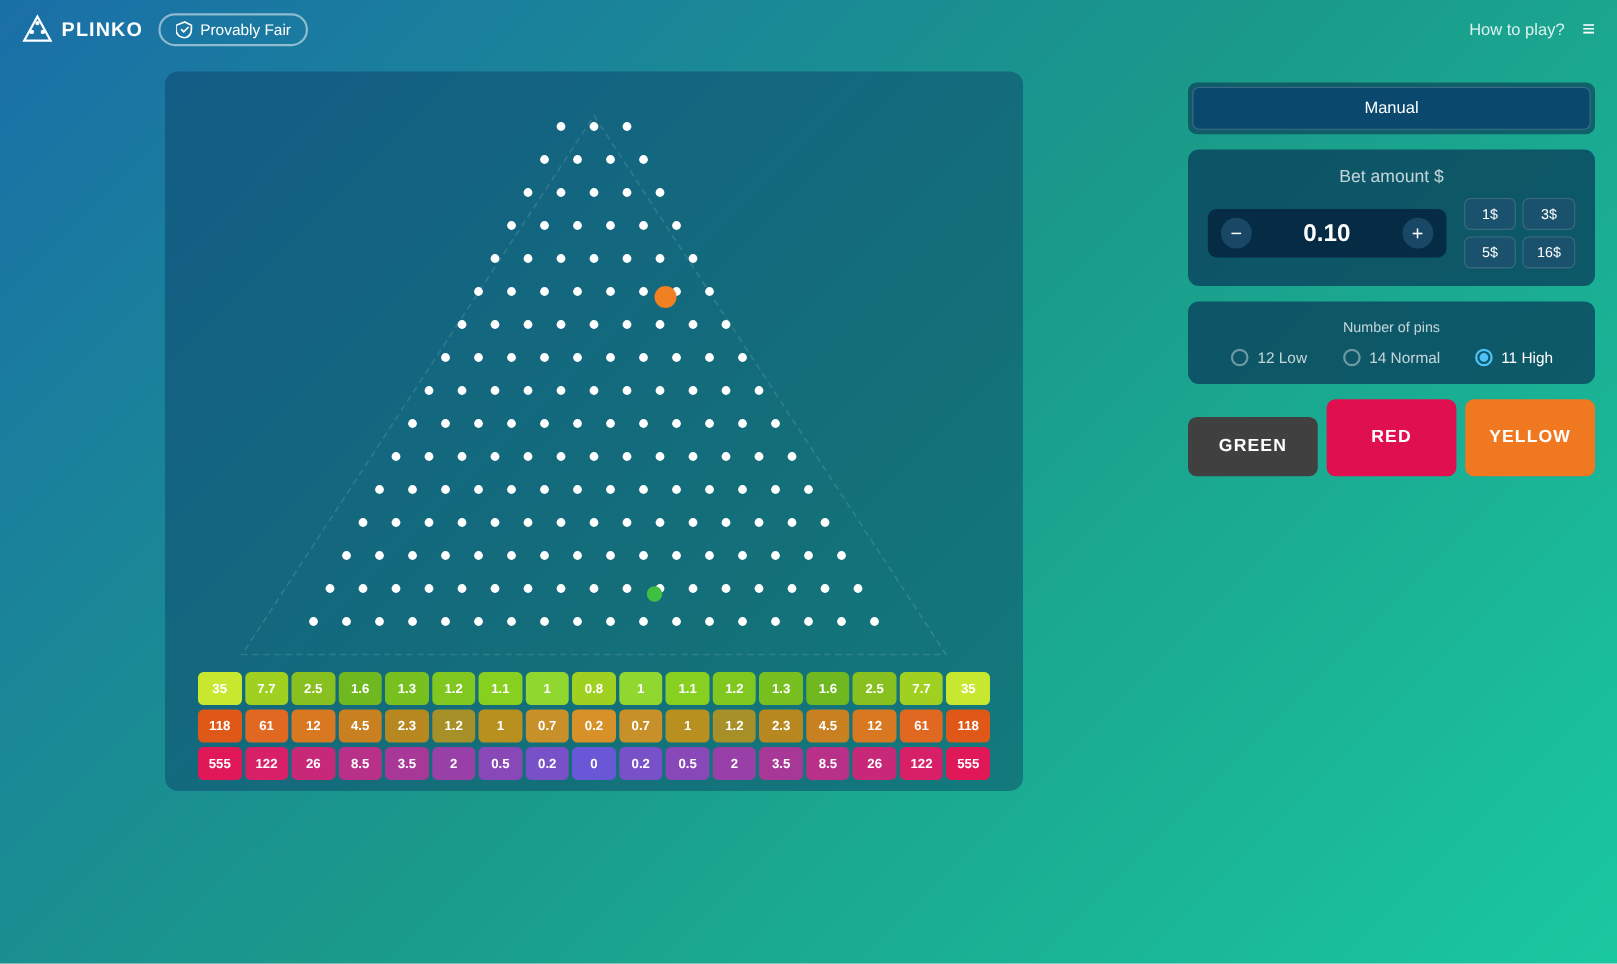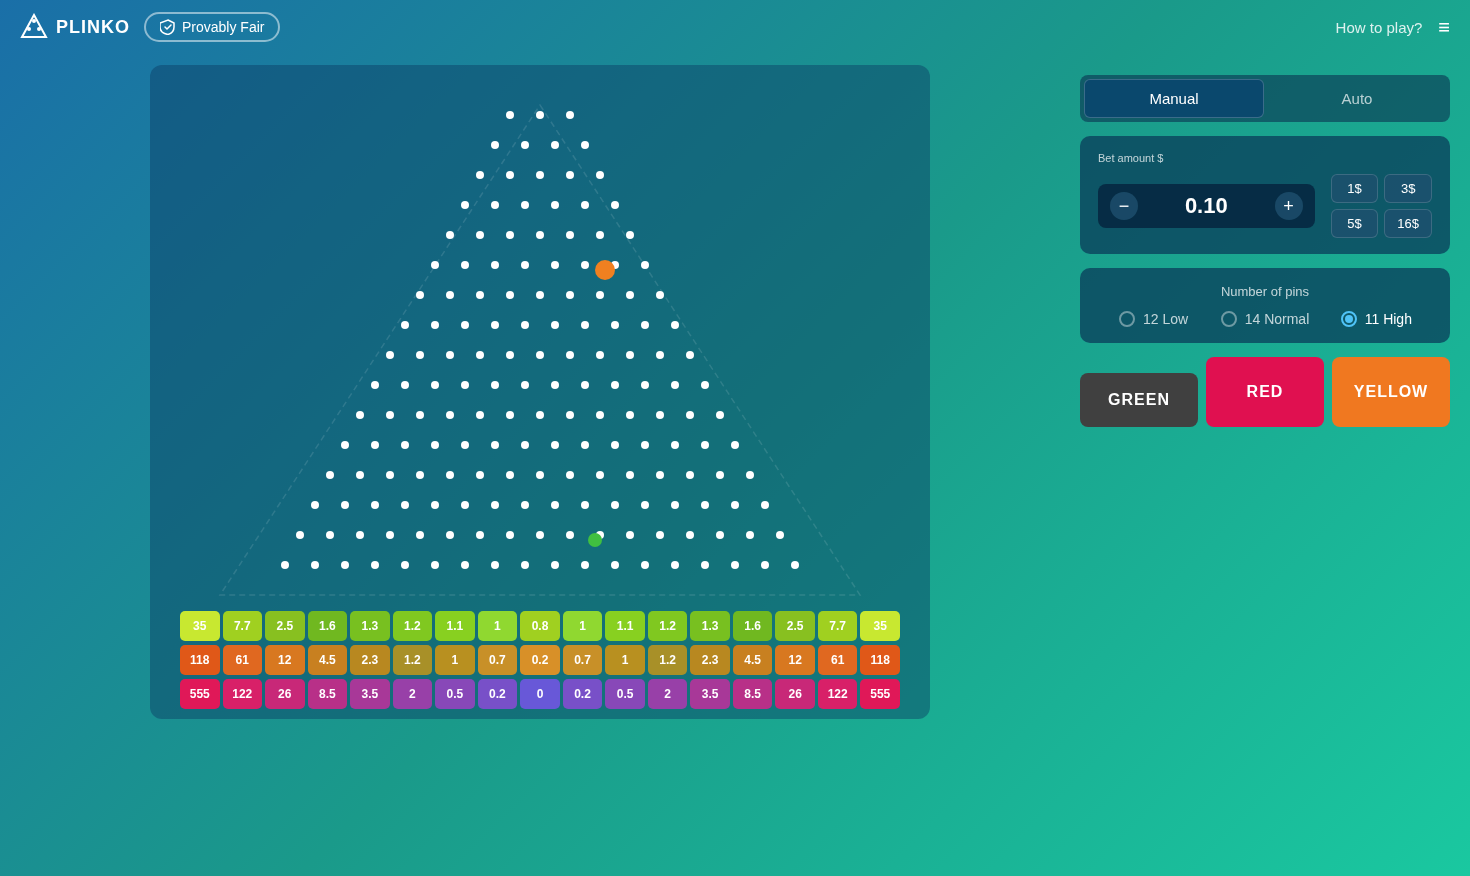--- a/index.html
+++ b/index.html
@@ -123,21 +123,21 @@
       width: 720px;
       margin-top: 6px;
       display: flex;
       flex-direction: column;
       gap: 4px;
     }
 
     .multiplier-row {
       display: flex;
       gap: 3px;
-      justify-content: flex-end;
+      justify-content: center;
     }
 
     .mult-cell {
       border-radius: 5px;
       font-weight: bold;
       font-size: 12px;
       display: flex;
       align-items: center;
       justify-content: center;
       min-width: 38px;
@@ -184,22 +184,23 @@
 
     
     #bet-section {
       background: rgba(10, 60, 90, 0.75);
       border-radius: 10px;
       padding: 16px 18px;
     }
 
     #bet-label {
       color: rgba(255,255,255,0.75);
-      font-size: 11px;
+      font-size: 16px;
       margin-bottom: 10px;
+      text-align: center;
     }
 
     #bet-controls {
       display: flex;
       align-items: center;
       gap: 10px;
     }
 
     #bet-input-area {
       display: flex;
@@ -631,21 +632,20 @@
             <div class="mult-cell" style="background: rgb(224, 24, 88);">555</div>
           </div>
       </div>
     </div>
   </div>
 
   <div id="right-panel">
 
     <div id="mode-tabs">
       <button class="mode-tab active">Manual</button>
-      <button class="mode-tab">Auto</button>
     </div>
 
     <div id="bet-section">
       <div id="bet-label">Bet amount $</div>
       <div id="bet-controls">
         <div id="bet-input-area">
           <button class="bet-btn">−</button>
           <div id="bet-value">0.10</div>
           <button class="bet-btn">+</button>
         </div>

